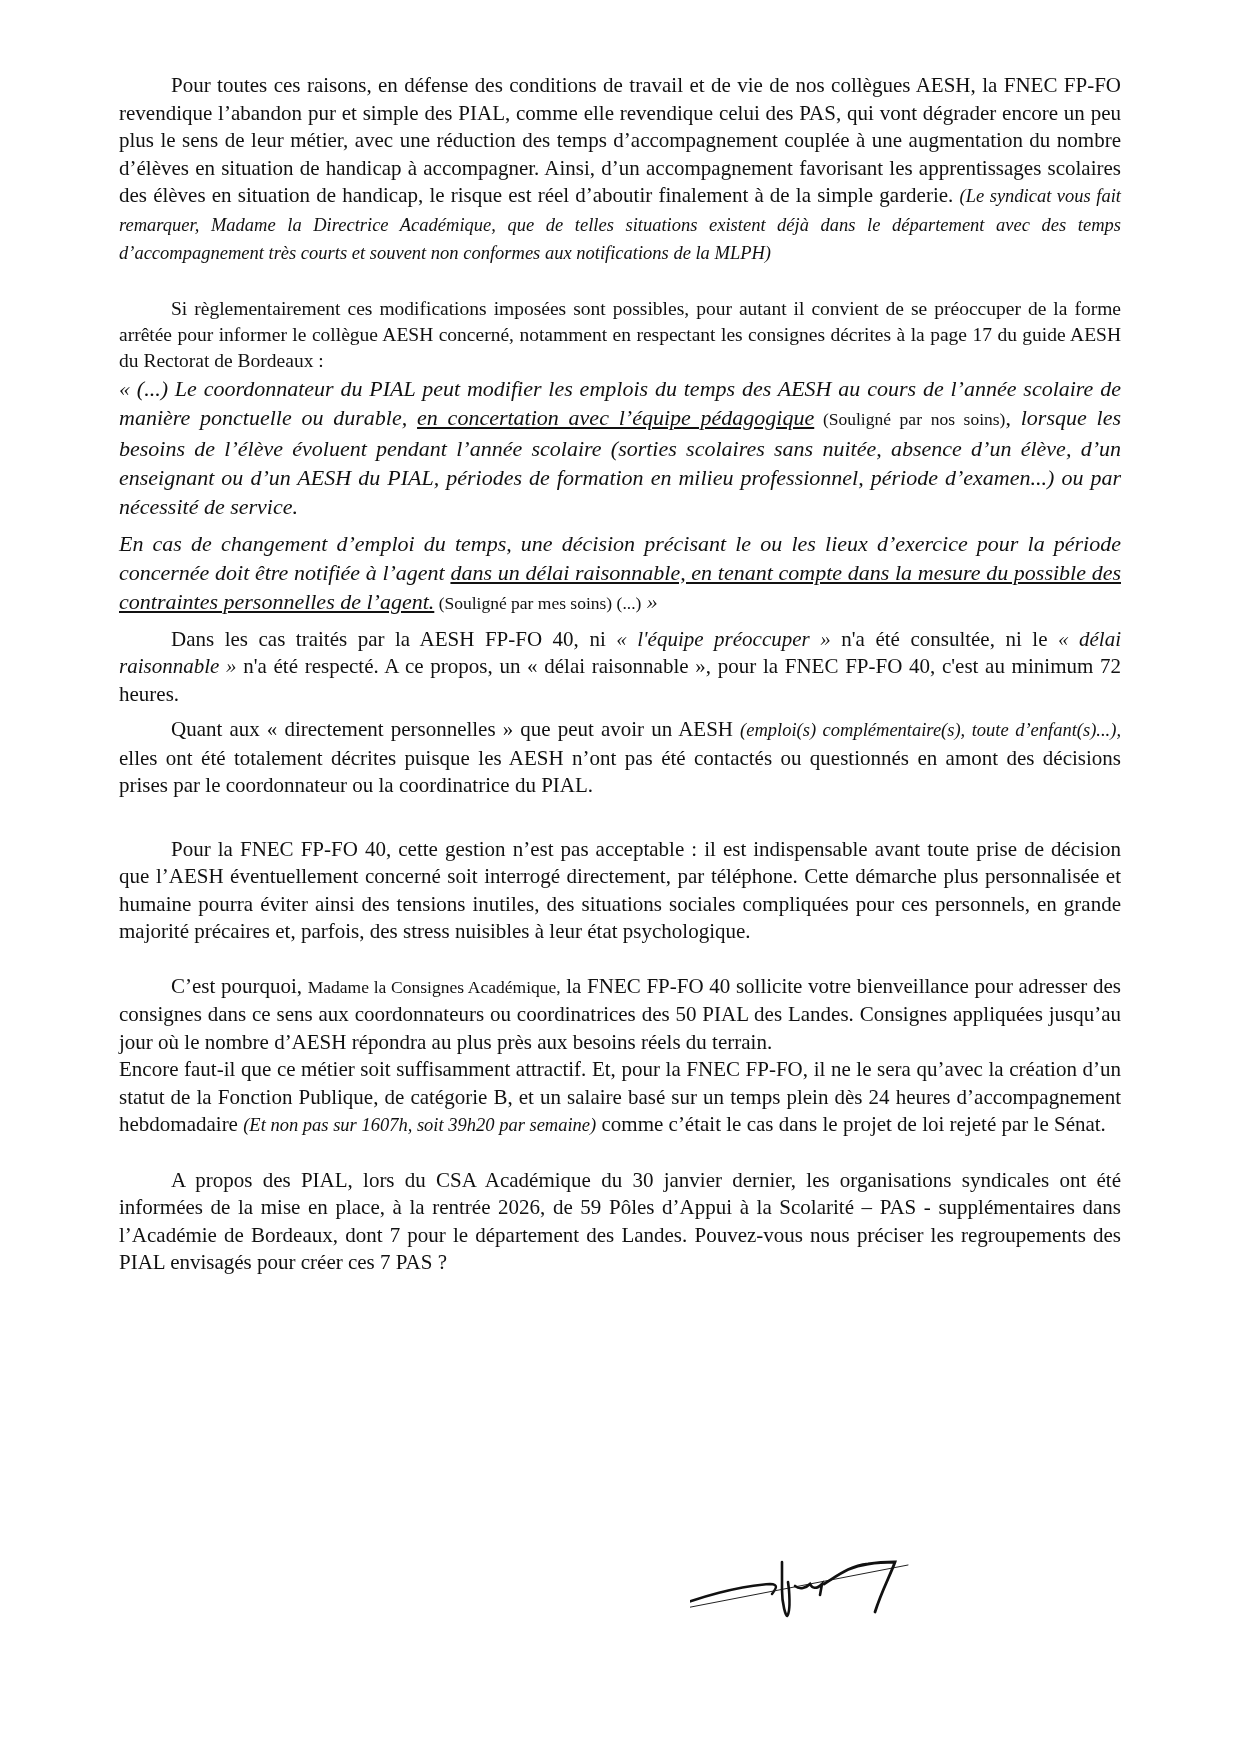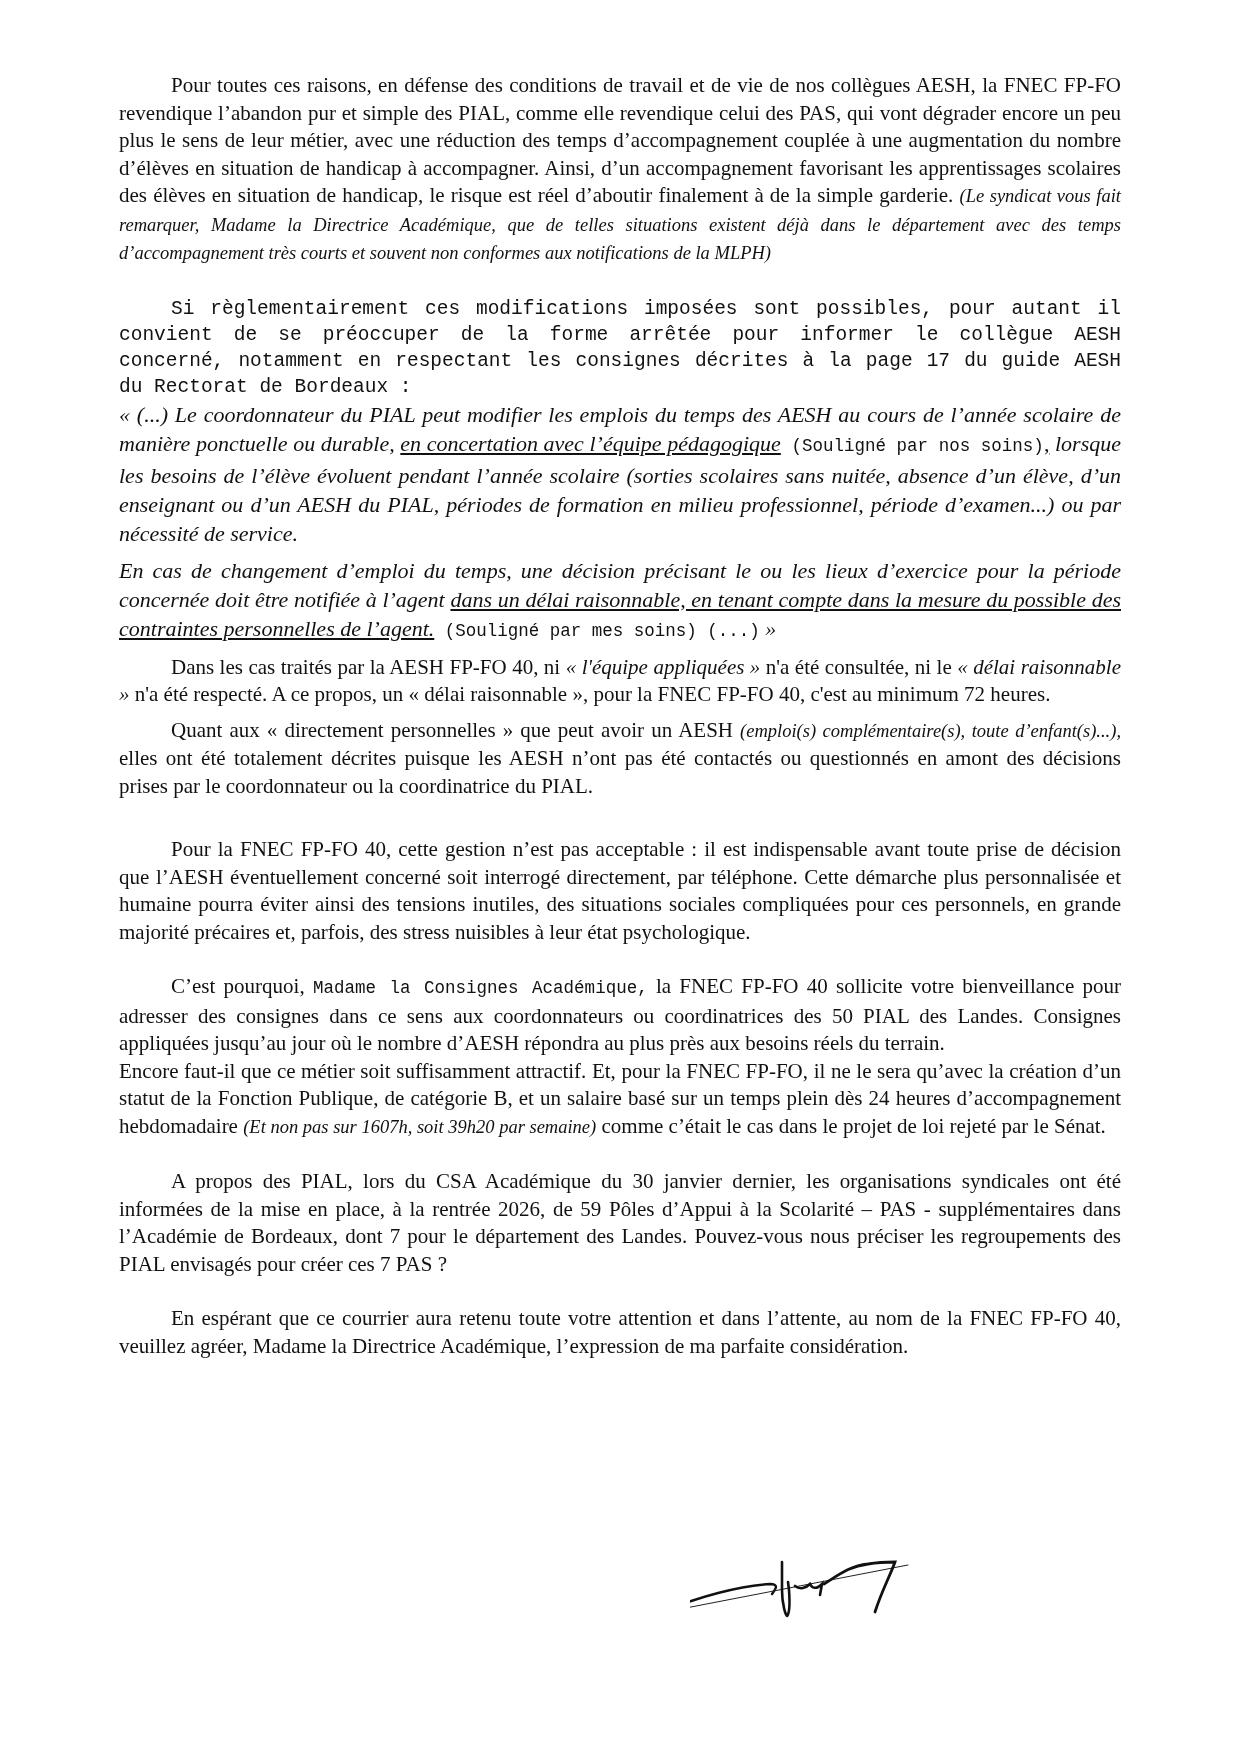--- a/index.html
+++ b/index.html
@@ -5,21 +5,21 @@
   html, body { margin: 0; padding: 0; background: #ffffff; }
   body { width: 1240px; height: 1754px; position: relative; overflow: hidden; }
   .page {
     position: absolute; left: 119px; top: 72px; width: 1002px;
     font-family: "Liberation Serif", serif; color: #111;
     font-size: 21px; line-height: 27.5px;
   }
   p { margin: 0; text-align: justify; }
   .indent { text-indent: 52px; }
   .ital { font-style: italic; }
-  .small { font-size: 17.5px; font-family: Liberation Mono, monospace; }
+  .small { font-size: 17.5px; }
   .smallital { font-size: 18.5px; font-style: italic; }
   .u { text-decoration: underline; }
   .gap-s { height: 8px; }
   .gap-m { height: 27px; }
   .gap-l { height: 36px; }
   .p2 { margin-top: 28px; }
   .quote { font-style: italic; font-size: 22px; line-height: 29px; }
   .sig { position: absolute; left: 690px; top: 1560px; width: 260px; height: 80px; }
 </style>
 </head>
@@ -32,21 +32,21 @@
   <p class="indent p2 small" style="font-size:19.5px; line-height:26px;">Si règlementairement ces modifications imposées sont possibles, pour autant il convient de se préoccuper de la forme arrêtée pour informer le collègue AESH concerné, notamment en respectant les consignes décrites à la page 17 du guide AESH du Rectorat de Bordeaux :</p>
 
   <p class="quote"><span>« (...) Le coordonnateur du PIAL peut modifier les emplois du temps des AESH au cours de l’année scolaire de manière ponctuelle ou durable, </span><span class="u">en concertation avec l’équipe pédagogique</span><span class="small" style="font-style:normal;"> (Souligné par nos soins)</span><span class="u" style="font-style:normal;">,</span><span> lorsque les besoins de l’élève évoluent pendant l’année scolaire (sorties scolaires sans nuitée, absence d’un élève, d’un enseignant ou d’un AESH du PIAL, périodes de formation en milieu professionnel, période d’examen...) ou par nécessité de service.</span></p>
 
   <div class="gap-s"></div>
 
   <p class="quote"><span>En cas de changement d’emploi du temps, une décision précisant le ou les lieux d’exercice pour la période concernée doit être notifiée à l’agent </span><span class="u">dans un délai raisonnable, en tenant compte dans la mesure du possible des contraintes personnelles de l’agent.</span><span class="small" style="font-style:normal;"> (Souligné par mes soins)  (...)</span><span> »</span></p>
 
   <div class="gap-s"></div>
 
-  <p class="indent"><span>Dans les cas traités par la AESH FP-FO 40, ni </span><span class="ital">« l'équipe appliquées »</span><span> n'a été consultée, ni le </span><span class="ital">« délai raisonnable »</span><span> n'a été respecté. A ce propos, un « délai raisonnable », pour la FNEC FP-FO 40, c'est au minimum 72 heures.</span></p>
+  <p class="indent"><span>Dans les cas traités par la AESH FP-FO 40, ni </span><span class="ital">« l'équipe préoccuper »</span><span> n'a été consultée, ni le </span><span class="ital">« délai raisonnable »</span><span> n'a été respecté. A ce propos, un « délai raisonnable », pour la FNEC FP-FO 40, c'est au minimum 72 heures.</span></p>
 
   <div class="gap-s"></div>
 
   <p class="indent"><span>Quant aux « directement personnelles » que peut avoir un AESH </span><span class="smallital">(emploi(s) complémentaire(s), toute d’enfant(s)...),</span><span> elles ont été totalement décrites puisque les AESH n’ont pas été contactés ou questionnés en amont des décisions prises par le coordonnateur ou la coordinatrice du PIAL.</span></p>
 
   <div class="gap-l"></div>
 
   <p class="indent">Pour la FNEC FP-FO 40, cette gestion n’est pas acceptable : il est indispensable avant toute prise de décision que l’AESH éventuellement concerné soit interrogé directement, par téléphone. Cette démarche plus personnalisée et humaine pourra éviter ainsi des tensions inutiles, des situations sociales compliquées pour ces personnels, en grande majorité précaires et, parfois, des stress nuisibles à leur état psychologique.</p>
 
   <div class="gap-m"></div>
@@ -54,21 +54,20 @@
   <p class="indent"><span>C’est pourquoi, </span><span class="small">Madame la Consignes Académique,</span><span> la FNEC FP-FO 40 sollicite votre bienveillance pour adresser des consignes dans ce sens aux coordonnateurs ou coordinatrices des 50 PIAL des Landes. Consignes appliquées jusqu’au jour où le nombre d’AESH répondra au plus près aux besoins réels du terrain.</span></p>
 
   <p><span>Encore faut-il que ce métier soit suffisamment attractif. Et, pour la FNEC FP-FO, il ne le sera qu’avec la création d’un statut de la Fonction Publique, de catégorie B, et un salaire basé sur un temps plein dès 24 heures d’accompagnement hebdomadaire </span><span class="smallital">(Et non pas sur 1607h, soit 39h20 par semaine)</span><span> comme c’était le cas dans le projet de loi rejeté par le Sénat.</span></p>
 
   <div class="gap-m"></div>
 
   <p class="indent">A propos des PIAL, lors du CSA Académique du 30 janvier dernier, les organisations syndicales ont été informées de la mise en place, à la rentrée 2026, de 59 Pôles d’Appui à la Scolarité – PAS - supplémentaires dans l’Académie de Bordeaux, dont 7 pour le département des Landes. Pouvez-vous nous préciser les regroupements des PIAL envisagés pour créer ces 7 PAS ?</p>
 
   <div class="gap-m"></div>
 
-  <p class="indent">En espérant que ce courrier aura retenu toute votre attention et dans l’attente, au nom de la FNEC FP-FO 40, veuillez agréer, Madame la Directrice Académique, l’expression de ma parfaite considération.</p>
 </div>
 
 <div class="sig">
   <svg width="260" height="80" viewBox="0 0 260 80" xmlns="http://www.w3.org/2000/svg">
     <path d="M-28 52 C 10 36, 50 26, 80 24 C 90 24, 85 30, 82 34" fill="none" stroke="#111" stroke-width="2.4" stroke-linecap="round"></path>
     <path d="M-30 53 L 218 5" fill="none" stroke="#222" stroke-width="1" stroke-linecap="round"></path>
     <path d="M92 2 L 92 30 C 92 45, 96 56, 97 56 C 99 54, 100 44, 99 30 L 98 22" fill="none" stroke="#111" stroke-width="2.6" stroke-linecap="round"></path>
     <path d="M105 26 C 110 30, 116 28, 120 24 C 122 28, 126 30, 132 24 L 130 35" fill="none" stroke="#111" stroke-width="2.6" stroke-linecap="round"></path>
     <path d="M134 24 C 150 14, 160 6, 178 4 C 190 2, 200 2, 205 2 C 200 16, 192 30, 185 52" fill="none" stroke="#111" stroke-width="2.8" stroke-linecap="round"></path>
   </svg>

